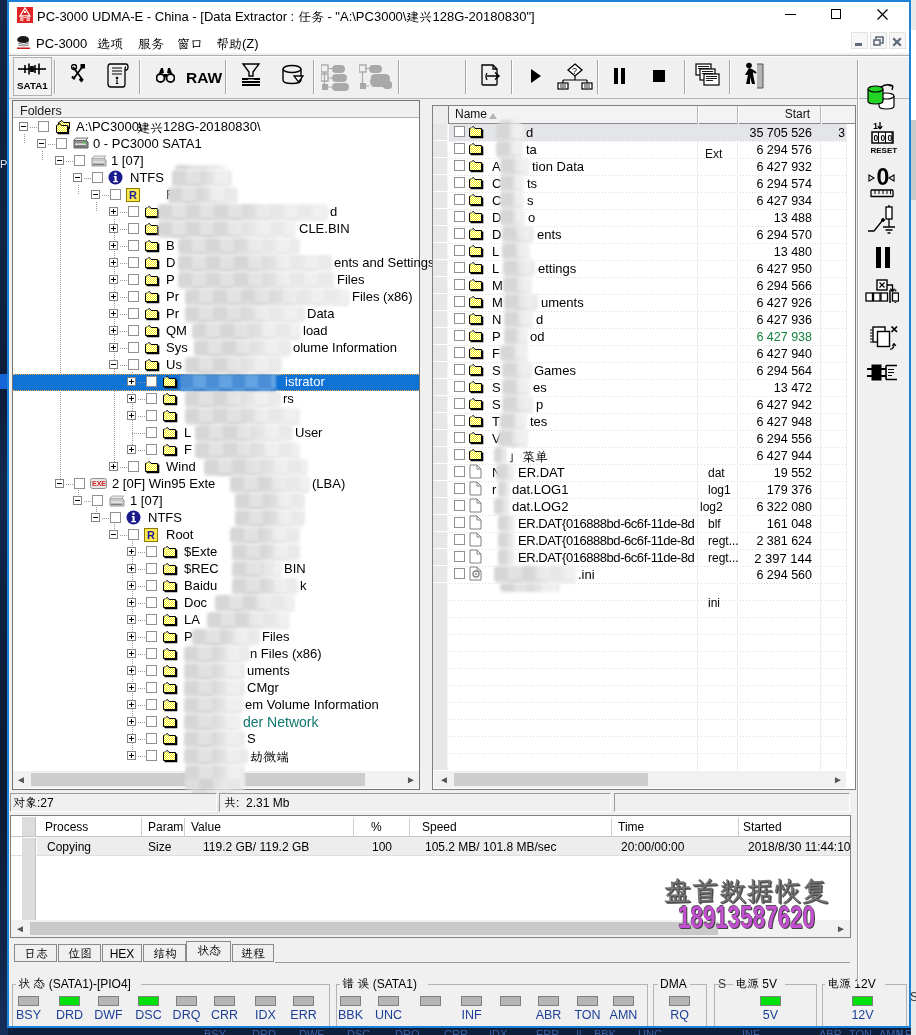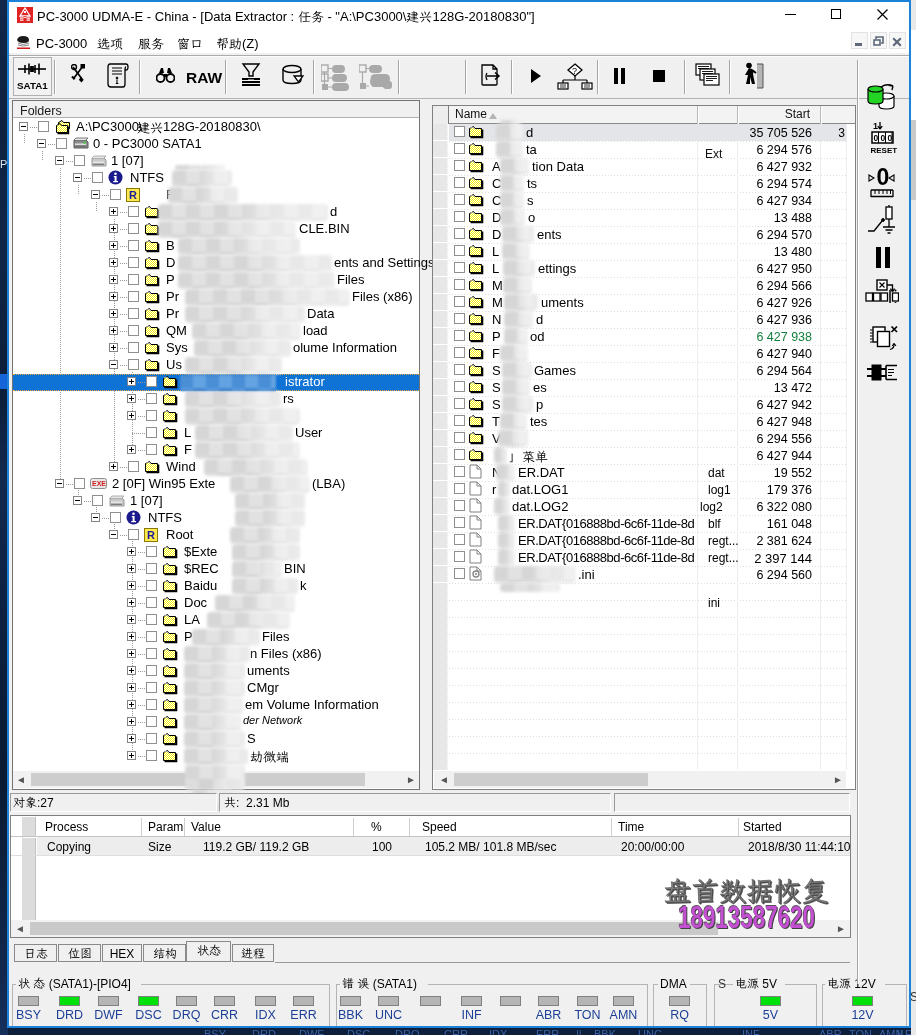--- a/index.html
+++ b/index.html
@@ -674,21 +674,21 @@
     <i></i>
     <b></b>
   </div>
 <div style="position:absolute;left:138px;top:722px;width:7px;height:1px;background-image:linear-gradient(90deg,#999 1px,transparent 1px);background-size:2px 1px"></div>
 <div class="cb" style="left:146px;top:716px"></div>
 <svg style="position:absolute;left:162px;top:715px" width="16" height="14">
 <path d="M1.5 3.5 L5.5 1.5 L7 3.5 L13.5 3.5 L13.5 11.5 L1.5 11.5 Z" fill="url(#fch)" stroke="#000" stroke-width="1"></path>
 <path d="M2 2.5 L5.2 2.5" stroke="#9a9a9a" stroke-width="1"></path>
 <path d="M2.5 12.5 H14.5 V4.5" fill="none" stroke="#000" stroke-width="1.6"></path>
 </svg>
-<div style="position:absolute;left:243px;top:714px;font-size:11px;color:#000000;white-space:nowrap;font-style:italic;">der Network</div>
+<div style="position:absolute;left:243px;top:714px;font-size:14px;color:#0f766e;white-space:nowrap;">der Network</div>
 <div class="eb p" style="left:127px;top:734px">
     <i></i>
     <b></b>
   </div>
 <div style="position:absolute;left:138px;top:739px;width:7px;height:1px;background-image:linear-gradient(90deg,#999 1px,transparent 1px);background-size:2px 1px"></div>
 <div class="cb" style="left:146px;top:733px"></div>
 <svg style="position:absolute;left:162px;top:732px" width="16" height="14">
 <path d="M1.5 3.5 L5.5 1.5 L7 3.5 L13.5 3.5 L13.5 11.5 L1.5 11.5 Z" fill="url(#fch)" stroke="#000" stroke-width="1"></path>
 <path d="M2 2.5 L5.2 2.5" stroke="#9a9a9a" stroke-width="1"></path>
 <path d="M2.5 12.5 H14.5 V4.5" fill="none" stroke="#000" stroke-width="1.6"></path>

